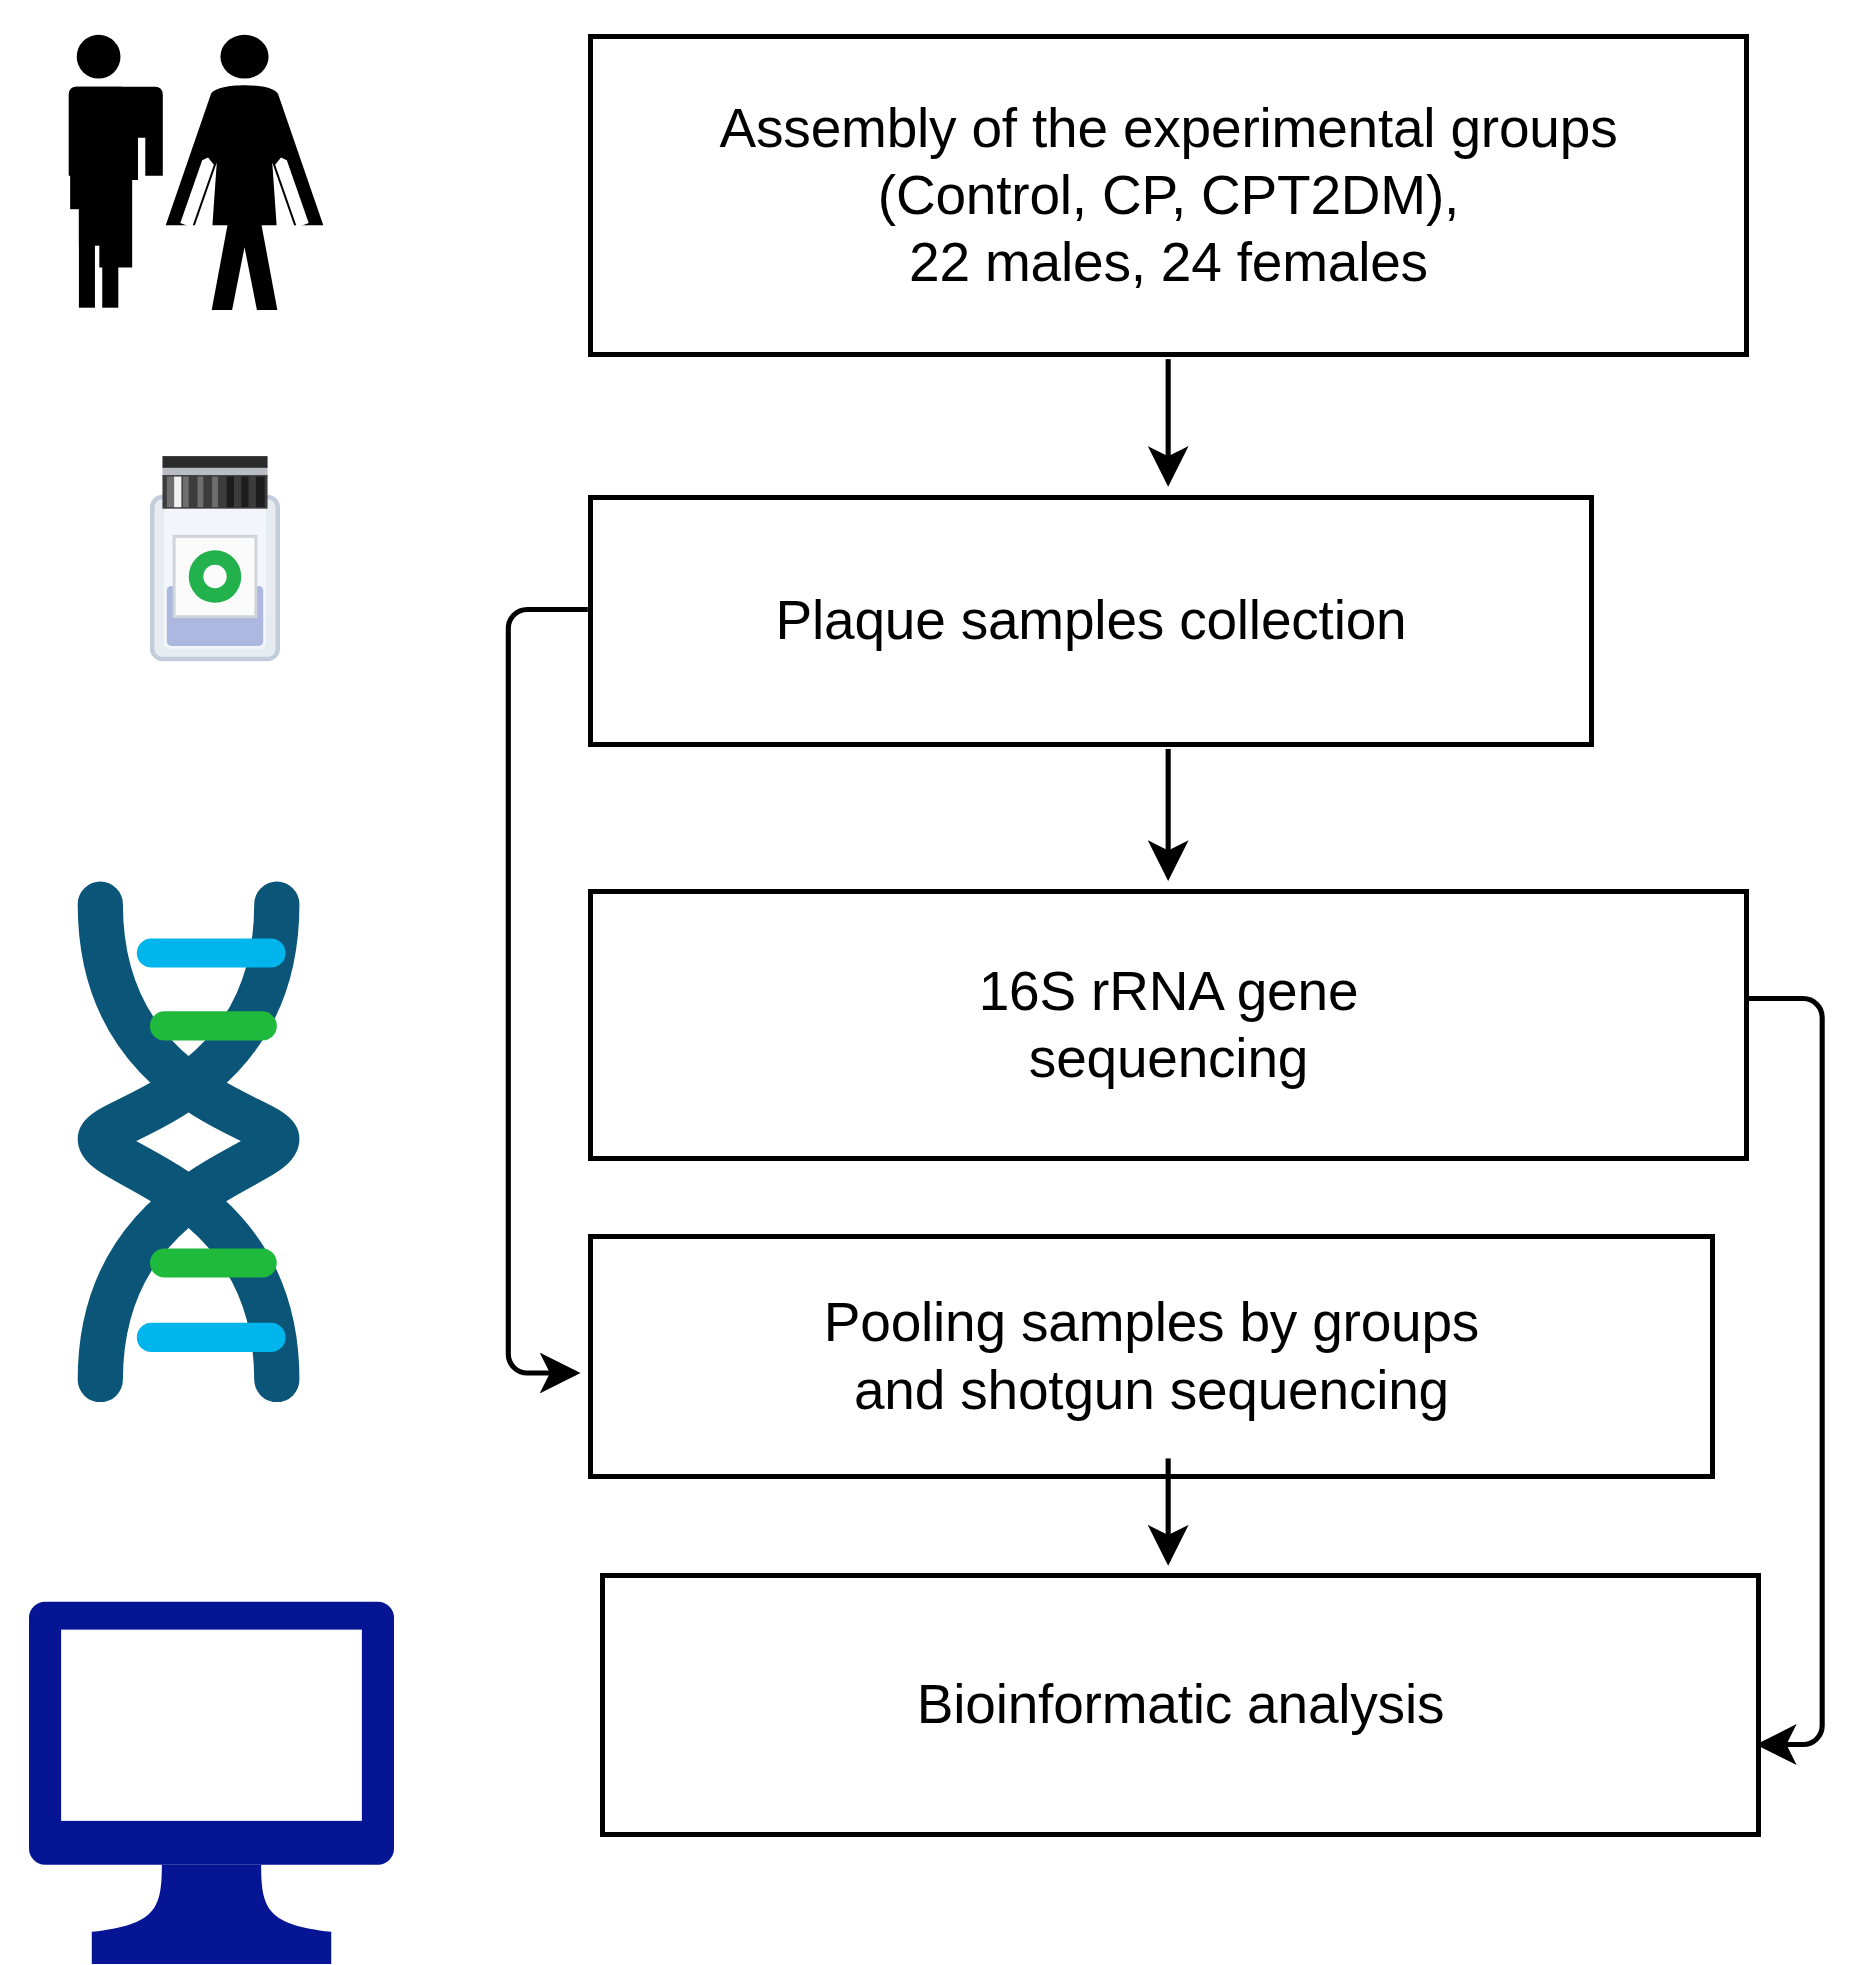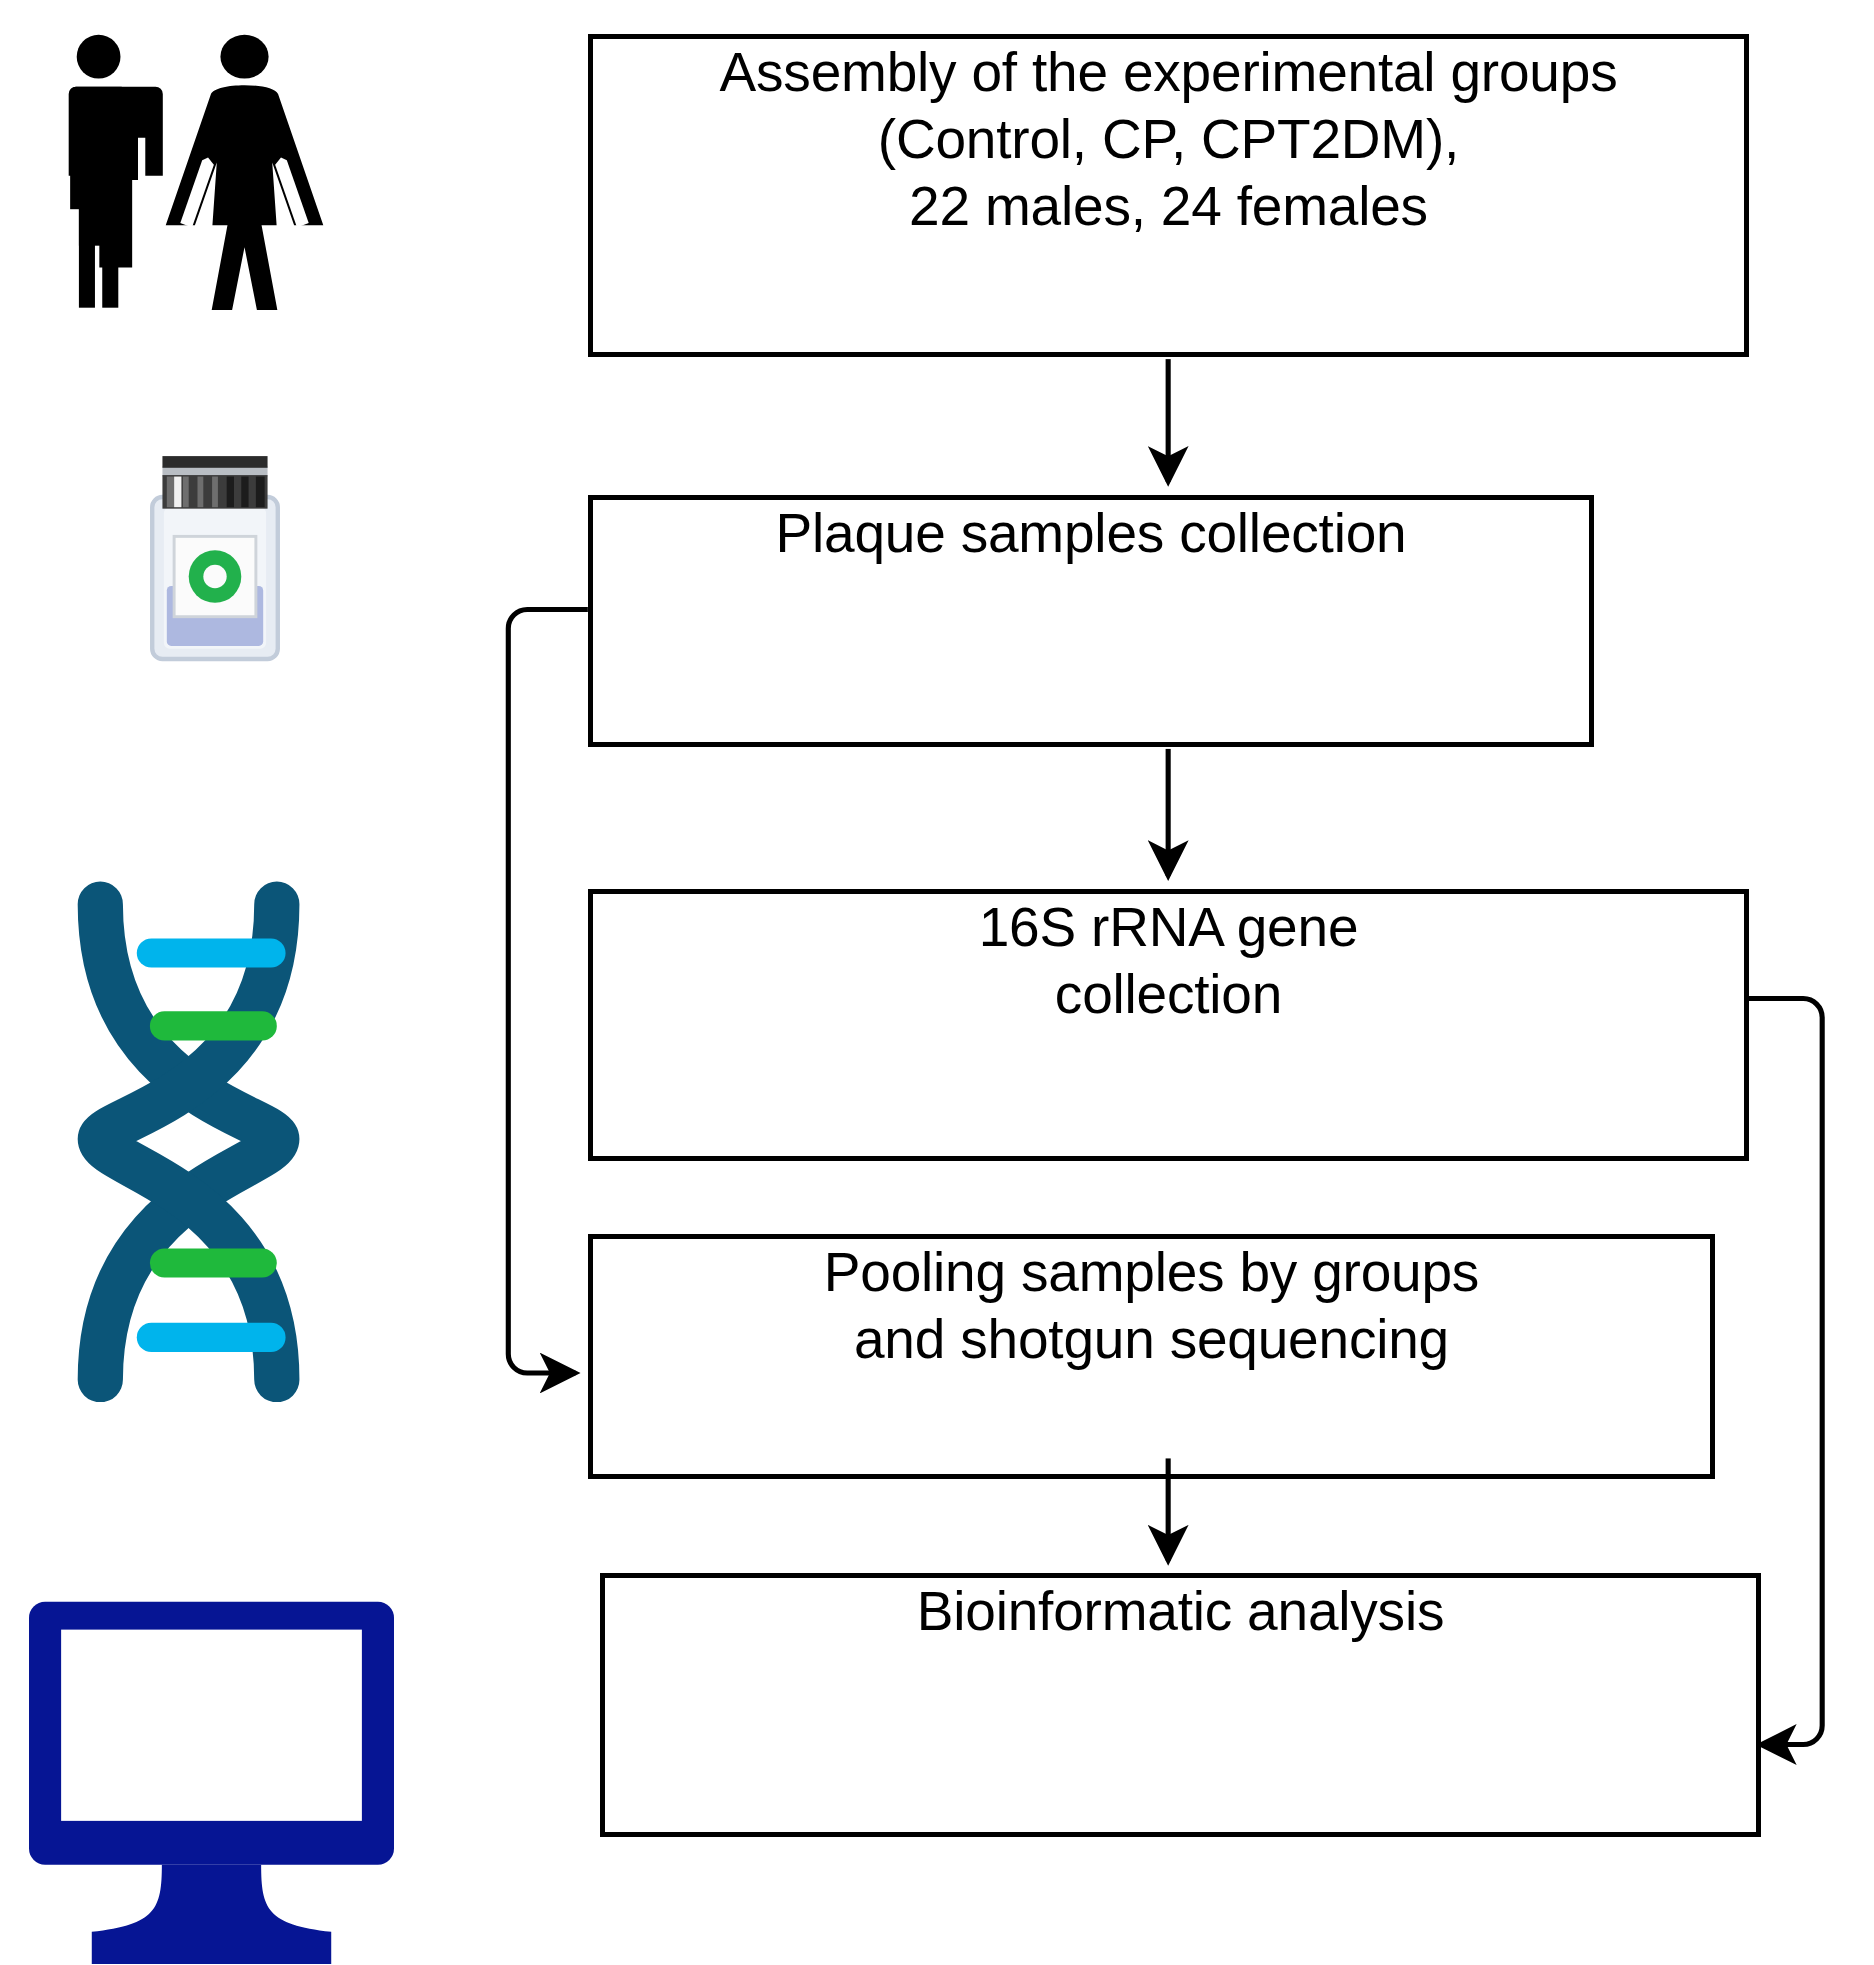--- a/index.html
+++ b/index.html
@@ -37,20 +37,21 @@
     position: absolute;
     left: 0; top: 0;
     width: 1875px; height: 1965px;
   }
   .node {
     position: absolute;
     border: 5.1px solid #000000;
     background: #ffffff;
     box-sizing: border-box;
     display: flex;
+    align-items: center;
     justify-content: center;
     text-align: center;
   }
   .node .label {
     font-size: 55px;
     line-height: 1.22;
     color: #000000;
     letter-spacing: -0.2px;
     padding: 0 17.5px;
     white-space: pre-line;
@@ -175,21 +176,21 @@
 (Control, CP, CPT2DM),
 22 males, 24 females</div>
     </div>
 
     <div class="node" id="node-2">
       <div class="label">Plaque samples collection</div>
     </div>
 
     <div class="node" id="node-3">
       <div class="label">16S rRNA gene
-collection</div>
+sequencing</div>
     </div>
 
     <div class="node" id="node-4">
       <div class="label">Pooling samples by groups
 and shotgun sequencing</div>
     </div>
 
     <div class="node" id="node-5">
       <div class="label">Bioinformatic analysis</div>
     </div>

